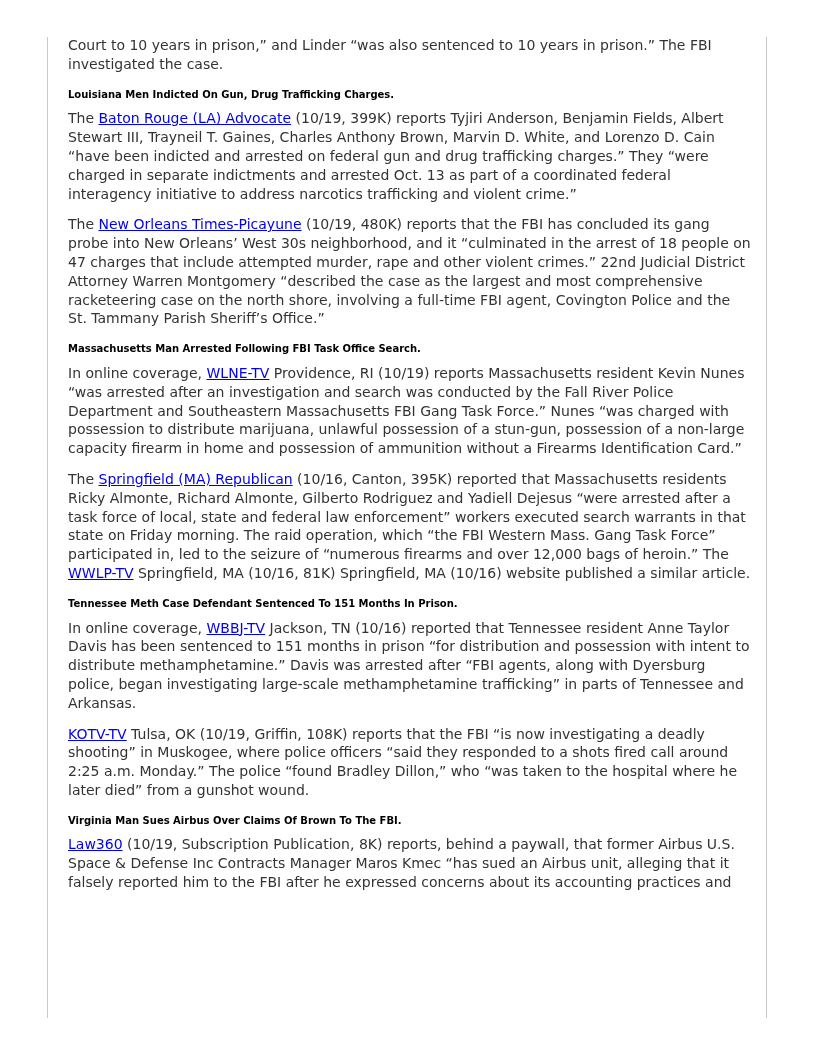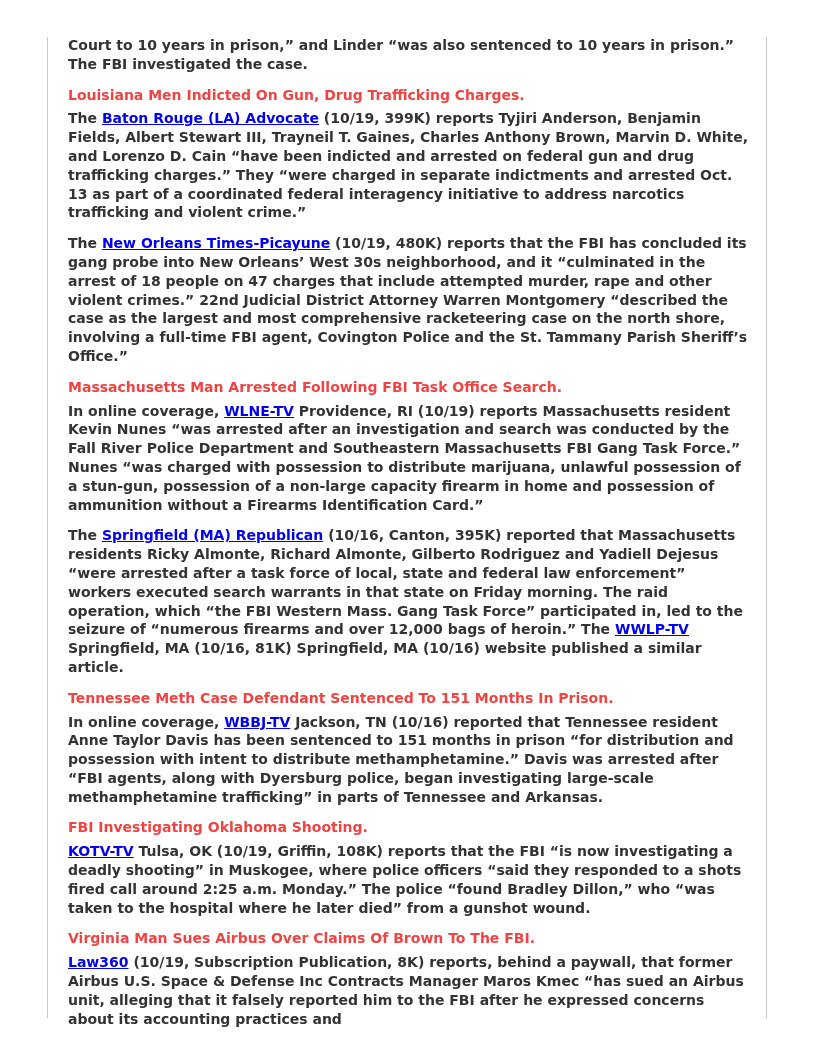--- a/index.html
+++ b/index.html
@@ -29,26 +29,25 @@
     left: 68px;
     top: 36px;
     width: 685px;
     color: #333333;
     font-size: 14px;
     line-height: 18.8px;
   }
   .para {
     margin: 0 0 12px 0;
     color: #333333;
-    font-weight: bold;
   }
   .headline {
     font-weight: bold;
-    color: #ef4444;
-    font-size: 14px;
+    color: #000000;
+    font-size: 10px;
     line-height: 18.8px;
     margin: 0 0 5px 0;
   }
   a.src {
     color: #0000ee;
     text-decoration: underline;
     text-align: center;
   }
   .article { margin: 0; }
 </style>
@@ -78,21 +77,20 @@
   <div class="article">
     <p class="para"><span>The </span><a class="src" href="#">Springfield (MA) Republican</a><span> (10/16, Canton, 395K) reported that Massachusetts residents Ricky Almonte, Richard Almonte, Gilberto Rodriguez and Yadiell Dejesus “were arrested after a task force of local, state and federal law enforcement” workers executed search warrants in that state on Friday morning. The raid operation, which “the FBI Western Mass. Gang Task Force” participated in, led to the seizure of “numerous firearms and over 12,000 bags of heroin.” The </span><a class="src" href="#">WWLP-TV</a><span> Springfield, MA (10/16, 81K) Springfield, MA (10/16) website published a similar article.</span></p>
   </div>
 
   <div class="article">
     <div class="headline">Tennessee Meth Case Defendant Sentenced To 151 Months In Prison.</div>
     <p class="para"><span>In online coverage, </span><a class="src" href="#">WBBJ-TV</a><span> Jackson, TN (10/16) reported that Tennessee resident Anne Taylor Davis has been sentenced to 151 months in prison “for distribution and possession with intent to distribute methamphetamine.” Davis was arrested after “FBI agents, along with Dyersburg police, began investigating large-scale methamphetamine trafficking” in parts of Tennessee and Arkansas.</span></p>
   </div>
 
   <div class="article">
-    <div class="headline">FBI Investigating Oklahoma Shooting.</div>
     <p class="para"><span></span><a class="src" href="#">KOTV-TV</a><span> Tulsa, OK (10/19, Griffin, 108K) reports that the FBI “is now investigating a deadly shooting” in Muskogee, where police officers “said they responded to a shots fired call around 2:25 a.m. Monday.” The police “found Bradley Dillon,” who “was taken to the hospital where he later died” from a gunshot wound.</span></p>
   </div>
 
   <div class="article">
     <div class="headline">Virginia Man Sues Airbus Over Claims Of Brown To The FBI.</div>
     <p class="para"><span></span><a class="src" href="#">Law360</a><span> (10/19, Subscription Publication, 8K) reports, behind a paywall, that former Airbus U.S. Space &amp; Defense Inc Contracts Manager Maros Kmec “has sued an Airbus unit, alleging that it falsely reported him to the FBI after he expressed concerns about its accounting practices and</span></p>
   </div>
 
 </div>
 

